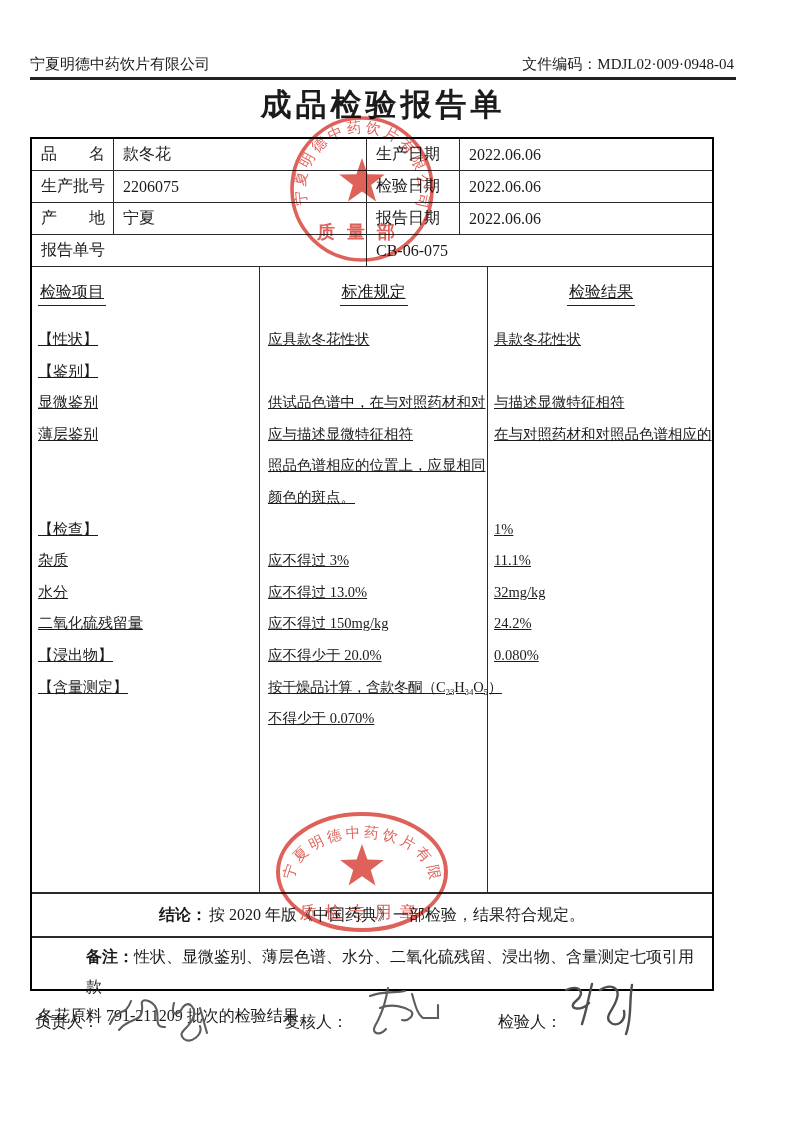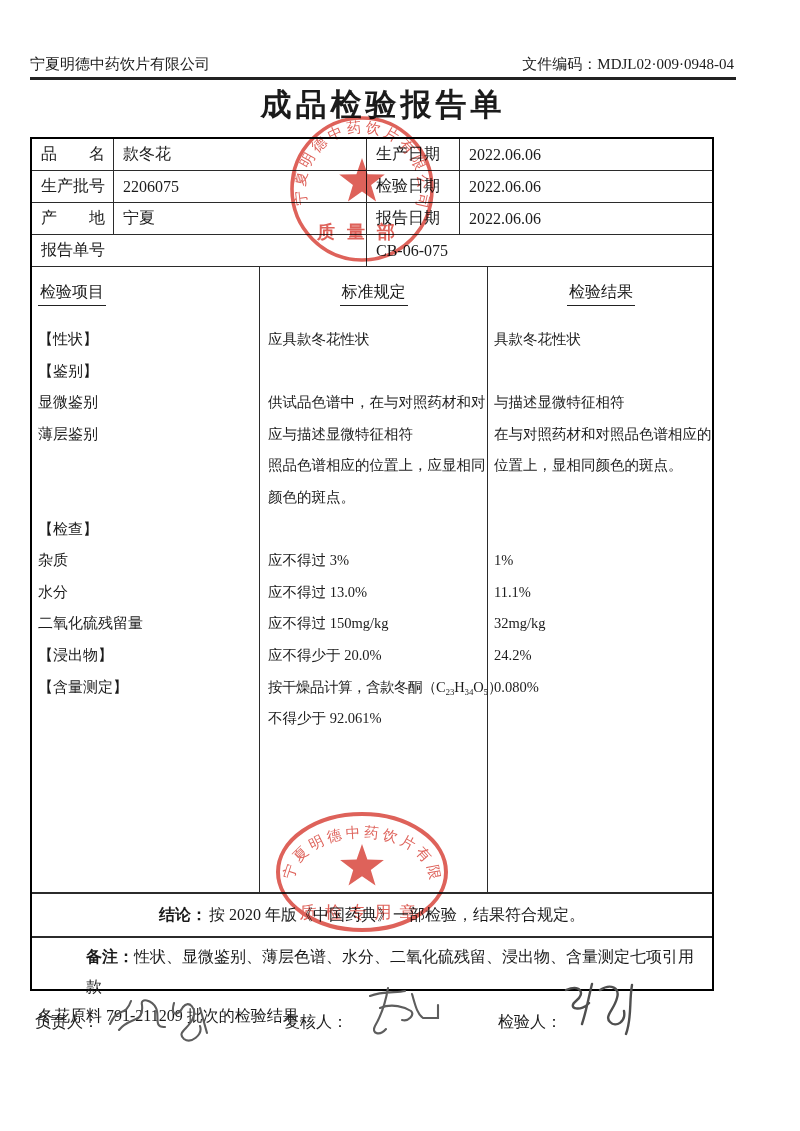--- a/index.html
+++ b/index.html
@@ -24,21 +24,21 @@
           font-size:16px; display:flex; align-items:center; padding-left:9px;
           white-space:nowrap; overflow:hidden; }
   .cell.last { border-right:none; }
   .cell.span12 { grid-column:1/3; }
   .cell.span34 { grid-column:3/5; border-right:none; }
 
   
   .insp { position:relative; height:627px; border-bottom:2px solid #2b2b2b; }
   .vline { position:absolute; top:0; bottom:0; width:1px; background:#2b2b2b; }
   .v1 { left:227px; } .v2 { left:455px; }
-  .col { position:absolute; top:0; height:100%; }
+  .col { position:absolute; top:0; height:100%;text-decoration:underline; }
   .col1 { left:0;   width:227px; }
   .col2 { left:228px; width:227px; }
   .col3 { left:456px; width:226px; }
   .col-header { height:44px; display:flex; align-items:flex-end; padding-bottom:5px; font-size:16px; }
   .col2 .col-header, .col3 .col-header { justify-content:center; }
   .col1 .col-header { padding-left:6px; }
   .col-header span { border-bottom:1px solid #222; padding:0 2px 2px 2px; }
   .lines { padding-top:13px; }
   .line { height:31.6px; line-height:31.6px; font-size:15px; white-space:nowrap; }
   .col1 .line { padding-left:6px; }
@@ -123,34 +123,33 @@
         <div class="line">供试品色谱中，在与对照药材和对</div>
         <div class="line">应与描述显微特征相符</div>
         <div class="line">照品色谱相应的位置上，应显相同</div>
         <div class="line">颜色的斑点。</div>
         <div class="line"></div>
         <div class="line">应不得过 3%</div>
         <div class="line">应不得过 13.0%</div>
         <div class="line">应不得过 150mg/kg</div>
         <div class="line">应不得少于 20.0%</div>
         <div class="line">按干燥品计算，含款冬酮（C₂₃H₃₄O₅）</div>
-        <div class="line">不得少于 92.061%</div>
+        <div class="line">不得少于 0.070%</div>
       </div>
     </div>
 
     <div class="col col3">
       <div class="col-header">
           <span>检验结果</span>
         </div>
       <div class="lines">
         <div class="line">具款冬花性状</div>
         <div class="line"></div>
         <div class="line">与描述显微特征相符</div>
         <div class="line">在与对照药材和对照品色谱相应的</div>
-        <div class="line">位置上，显相同颜色的斑点。</div>
         <div class="line"></div>
         <div class="line"></div>
         <div class="line">1%</div>
         <div class="line">11.1%</div>
         <div class="line">32mg/kg</div>
         <div class="line">24.2%</div>
         <div class="line">0.080%</div>
         <div class="line"></div>
       </div>
     </div>

